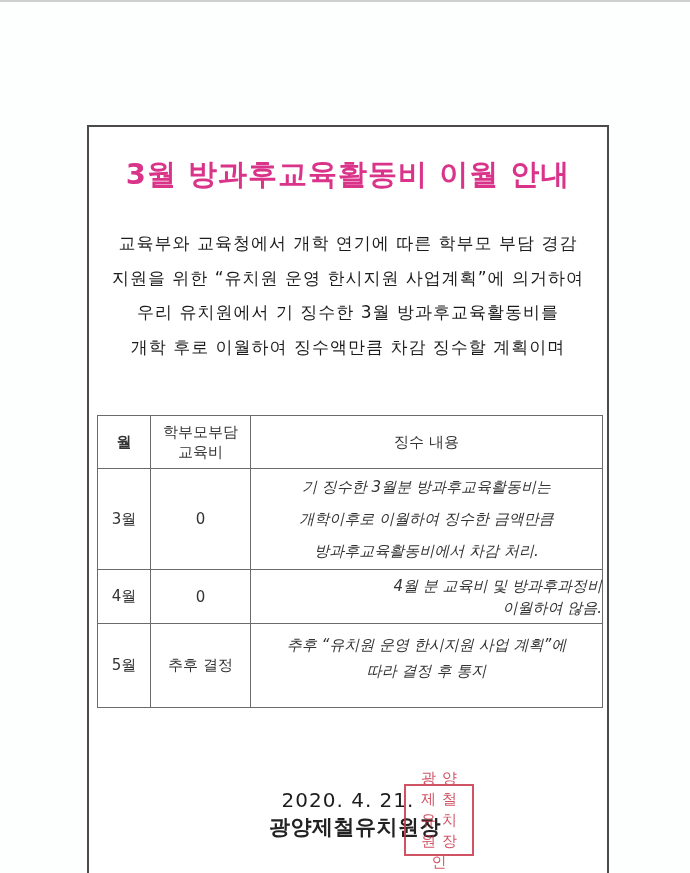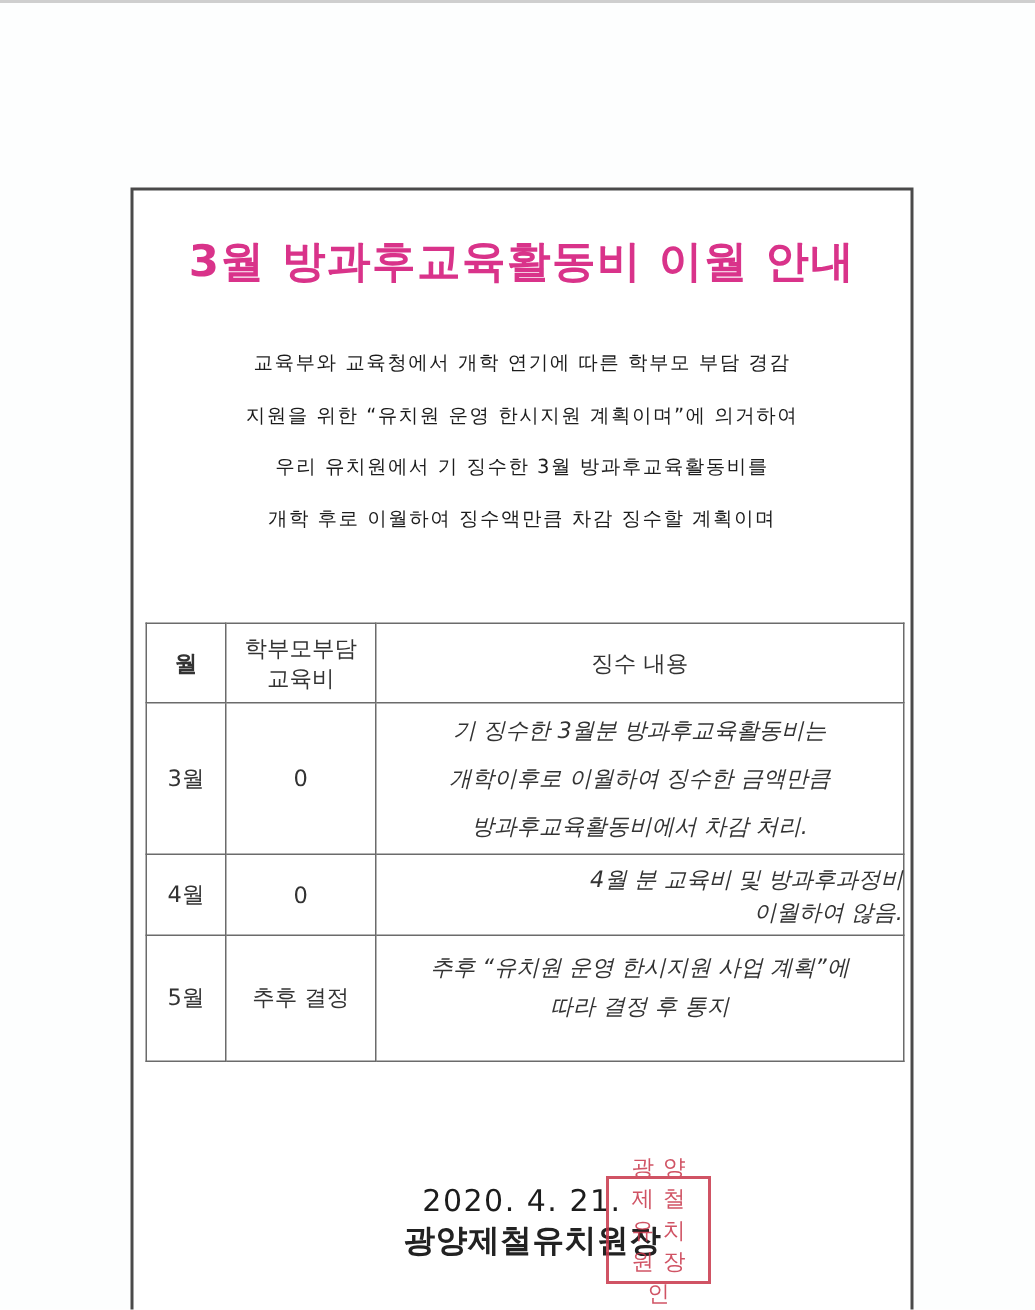--- a/index.html
+++ b/index.html
@@ -11,21 +11,21 @@
   .frame {
     position:absolute; left:87px; top:125px; width:522px; height:816px;
     border:2px solid #4a4a4a; box-sizing:border-box; background:#fff;
   }
   .title {
     position:absolute; left:0; right:0; top:28px; text-align:center;
     font-size:29px; font-weight:bold; color:#d9338a; letter-spacing:1px;
   }
   .intro {
     position:absolute; left:0; right:0; top:99px; text-align:center;
-    font-size:13px; line-height:34.5px; color:#1c1c1c; letter-spacing:1px;
+    font-size:17px; line-height:34.5px; color:#1c1c1c; letter-spacing:1px;
   }
   .intro div { white-space:nowrap; }
   table.fees {
     position:absolute; left:8px; top:288px; width:506px; border-collapse:collapse;
     font-size:15px; color:#333;
   }
   table.fees th, table.fees td {
     border:1px solid #6b6b6b; text-align:center; vertical-align:middle; padding:0;
   }
   table.fees th { font-weight:normal; height:52px; line-height:20px; }
@@ -57,21 +57,21 @@
 </head>
 <body>
 
 <div class="page-edge"></div>
 
 <div class="frame">
   <div class="title">3월 방과후교육활동비 이월 안내</div>
 
   <div class="intro">
     <div>교육부와 교육청에서 개학 연기에 따른 학부모 부담 경감</div>
-    <div>지원을 위한 “유치원 운영 한시지원 계획이며”에 의거하여</div>
+    <div>지원을 위한 “유치원 운영 한시지원 사업계획”에 의거하여</div>
     <div>우리 유치원에서 기 징수한 3월 방과후교육활동비를</div>
     <div>개학 후로 이월하여 징수액만큼 차감 징수할 계획이며</div>
   </div>
 
   <table class="fees">
     <tbody>
         <tr>
       <th class="c-month">월</th>
       <th class="c-fee">
         <div>학부모부담</div>

